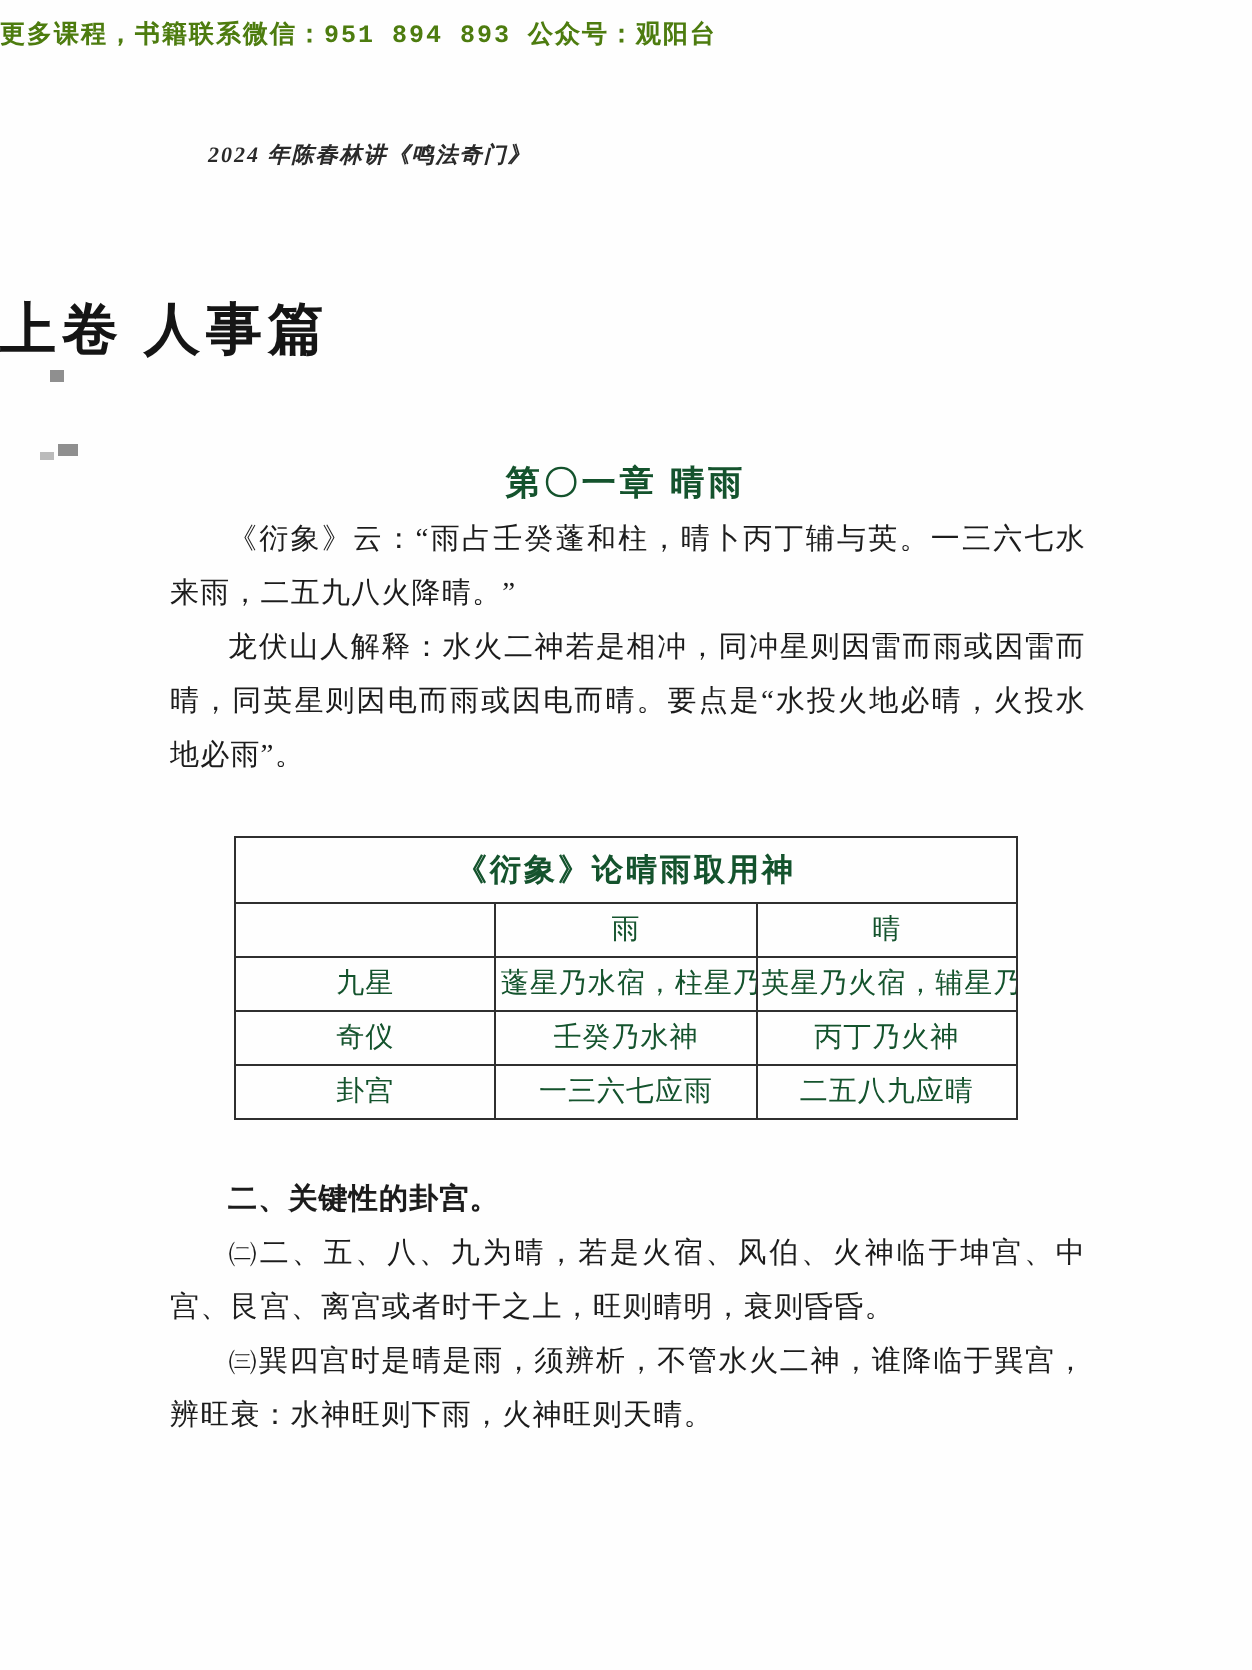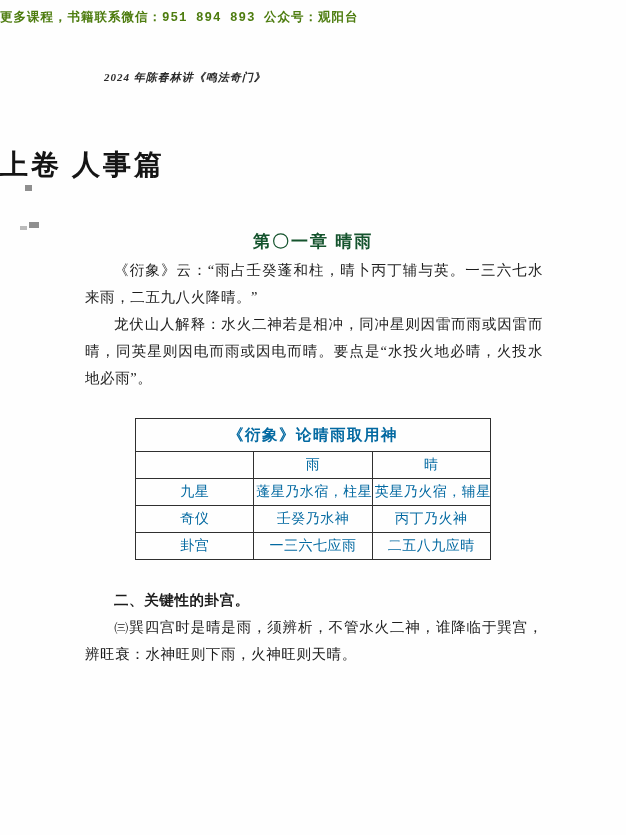--- a/index.html
+++ b/index.html
@@ -72,24 +72,24 @@
     letter-spacing: 0.6px;
     text-align: justify;
     text-indent: 2em;
     color: #1c1c1c;
   }
   .body-p.bold-lead b { font-weight: 800; }
   .body-p.all-bold { font-weight: 800; }
   .doc-table {
     border-collapse: collapse;
     margin: 26px auto 0 auto;
-    width: 356px;
+    width: 392px;
     table-layout: fixed;
     font-size: 14px;
-    color: #0369a1;
+    color: #14532d;
   }
   .doc-table td {
     border: 1.5px solid #2f2f2f;
     text-align: center;
     padding: 2px 2px;
     height: 22px;
     letter-spacing: 0.5px;
     overflow: hidden;
     white-space: nowrap;
   }
@@ -149,17 +149,18 @@
     <tr>
       <td class="c1">卦宫</td>
       <td class="c2">一三六七应雨</td>
       <td class="c3">二五八九应晴</td>
     </tr>
   </tbody>
     </table>
 
   <div class="body-block after-table">
     <p class="body-p all-bold">二、关键性的卦宫。</p>
+    <p class="body-p">㈡二、五、八、九为晴，若是火宿、风伯、火神临于坤宫、中宫、艮宫、离宫或者时干之上，旺则晴明，衰则昏昏。</p>
     <p class="body-p">㈢巽四宫时是晴是雨，须辨析，不管水火二神，谁降临于巽宫，辨旺衰：水神旺则下雨，火神旺则天晴。</p>
 
   </div>
 
 </div>
 
 </body></html>

